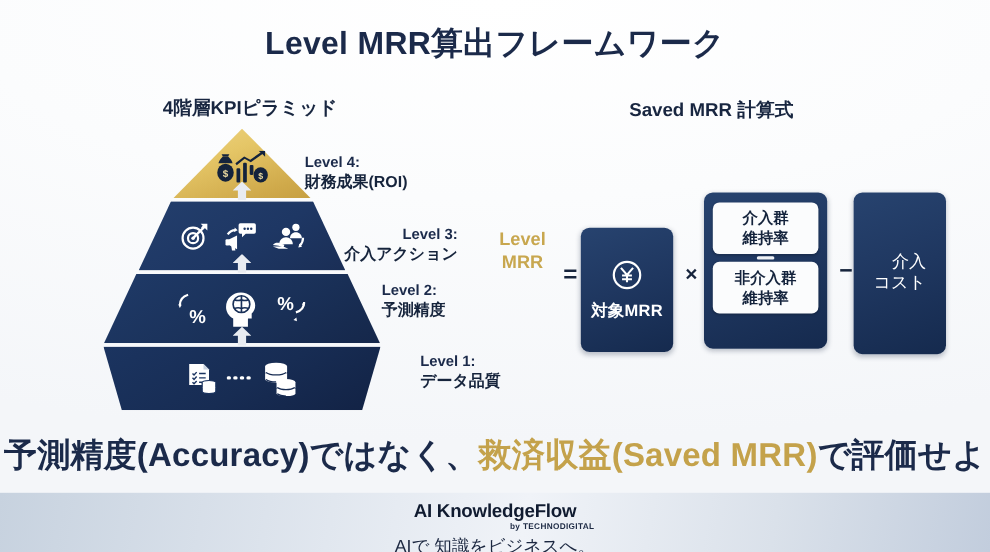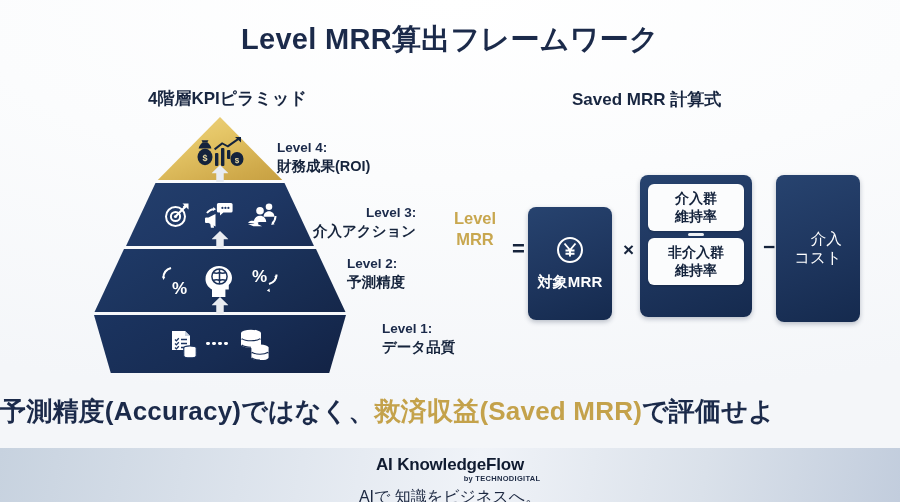--- a/index.html
+++ b/index.html
@@ -148,21 +148,22 @@
     box-shadow:0 1px 2px rgba(0,0,0,.18);
   }
   .inner-minus {
     width:16px; height:3px; background:#eef1f5; border-radius:2px;
     margin:2px 0;
   }
 
   
   #message {
     position:absolute; left:0; right:0; top:394px;
-    font-size:26px; font-weight:bold;
+    text-align:center;
+    font-size:30px; font-weight:bold;
     color:#1b2a4a;
     white-space:nowrap;
     letter-spacing:.2px;
   }
   #message .gold { color:#c4a24b; }
 
   
   #footer {
     position:absolute; left:0; right:0; bottom:0; height:54px;
     background:linear-gradient(100deg,#c9d3e0 0%,#dde4ed 26%,#eef2f7 52%,#d9e0ea 78%,#c3ced e 100%);

